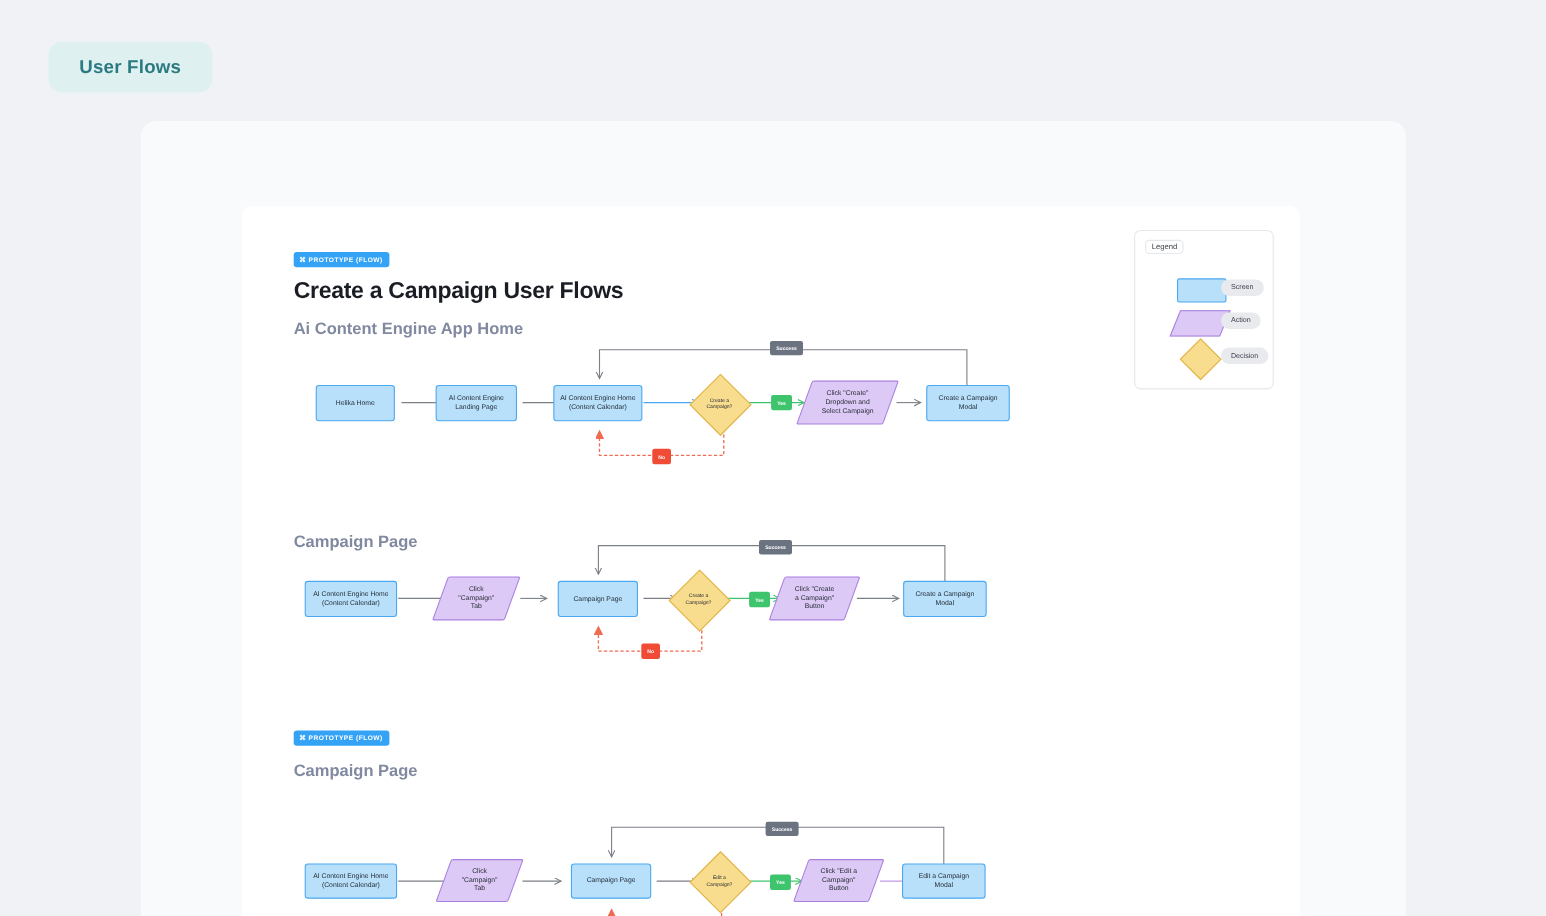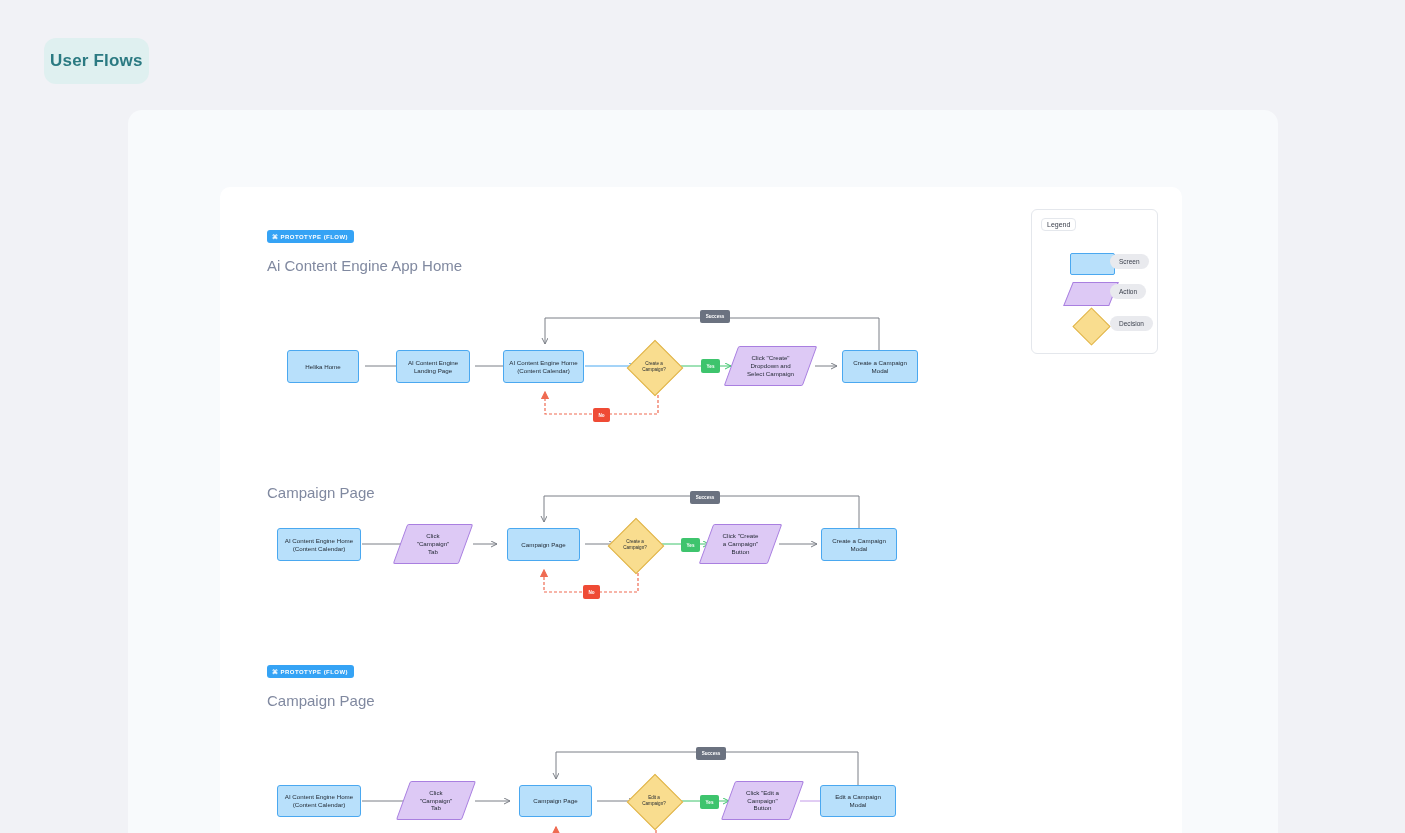--- a/index.html
+++ b/index.html
@@ -9,21 +9,21 @@
     font-family:"Liberation Sans", sans-serif;
     overflow:hidden;
     position:relative;
   }
   
   .page-chip{
     position:absolute;left:44px;top:38px;
     background:#dff0f0;
     color:#2b7a82;
     font-size:17px;font-weight:700;
-    padding:13px 6px;border-radius:12px;
+    padding:13px 28px;border-radius:12px;
     letter-spacing:.2px;
   }
   
   .outer-card{
     position:absolute;left:128px;top:110px;
     width:1150px;height:760px;
     background:#f8fafc;
     border-radius:14px;
   }
   
@@ -40,21 +40,21 @@
     font-size:6px;font-weight:700;
     letter-spacing:.45px;
     padding:3px 6px 3px 5px;border-radius:3px;
     white-space:nowrap;
   }
   .flow-title{
     font-size:21px;font-weight:700;color:#1a1d23;
     margin:10px 0 0 0;letter-spacing:-.3px;
   }
   .sub-title{
-    font-size:15px;font-weight:400;color:#8089a0;
+    font-size:15px;font-weight:700;color:#8089a0;
     line-height:1.22;margin-top:14px;
   }
   
   .legend{
     position:absolute;left:1031px;top:209px;
     width:125px;height:143px;
     background:#fff;border:1px solid #e4e7ec;border-radius:6px;
   }
   .legend-title{
     position:absolute;left:9px;top:8px;
@@ -148,20 +148,21 @@
   </div>
 
   <div class="legend-row" style="top:98px;">
     <div class="lg-decision"></div>
     <div class="legend-pill">Decision</div>
   </div>
 </div>
 
 <div style="position:absolute;left:267px;top:225px;">
   <span class="badge">⌘ PROTOTYPE (FLOW)</span>
+  <div class="flow-title">Create a Campaign User Flows</div>
   <div class="sub-title">
     <div>Ai Content Engine App Home</div>
   </div>
 </div>
 
 <div class="flow">
   <svg class="edges" width="960" height="140" style="left:267px;top:310px;">
     <defs>
       <marker id="ag" markerWidth="7" markerHeight="7" refX="6" refY="3" orient="auto">
         <path d="M0,0 L6,3 L0,6" fill="none" stroke="#7b7f86" stroke-width="1"></path>

